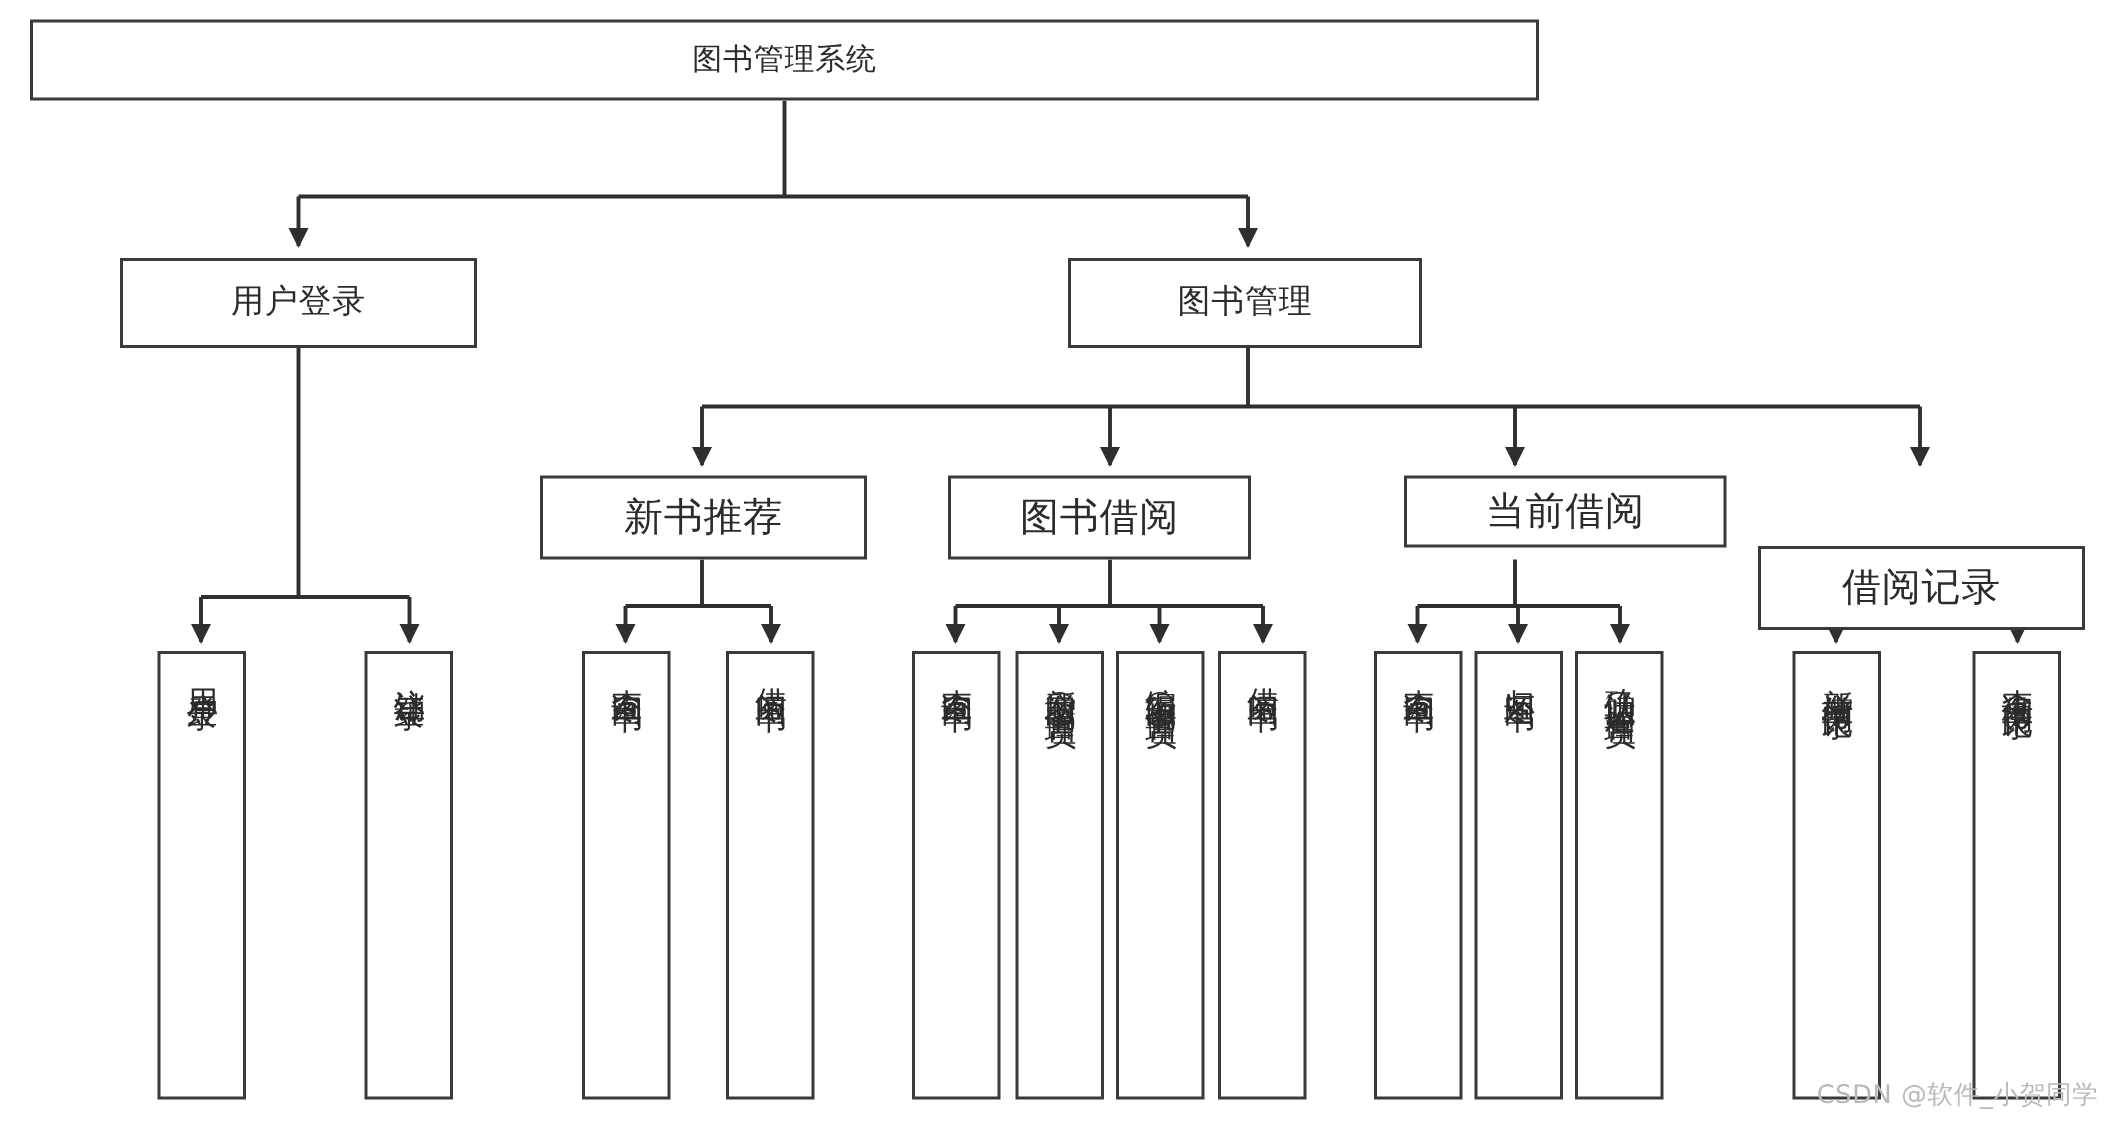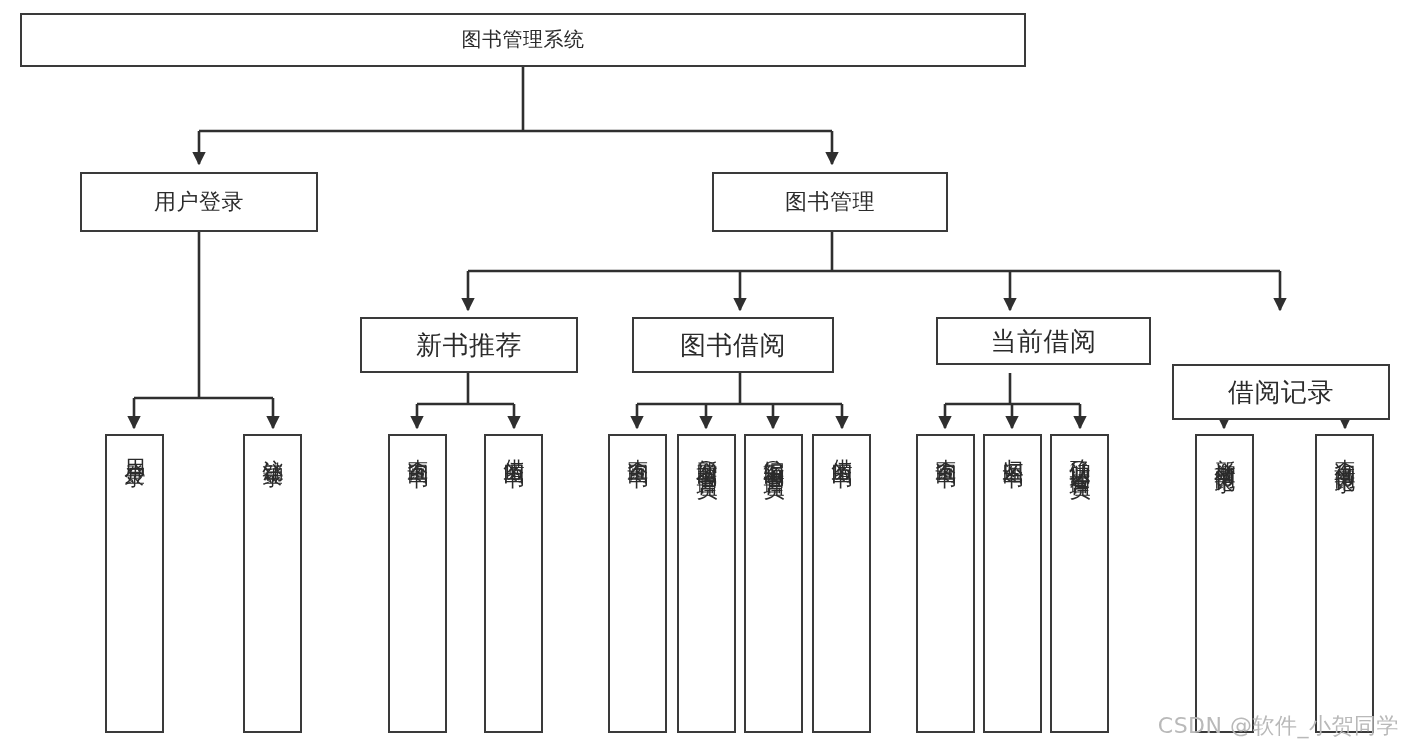--- a/index.html
+++ b/index.html
@@ -62,21 +62,21 @@
   }
   .node.root .lbl { font-size: 20px; }
   .node.lvl2 .lbl { font-size: 22px; }
   .node.lvl3 .lbl { font-size: 26px; }
   .node.leaf .lbl { font-size: 21px; }
 
   .watermark {
     position: absolute;
     right: 6px;
     bottom: 6px;
-    font-size: 22px;
+    font-size: 17px;
     color: #b9b9b9;
     letter-spacing: 0.5px;
     z-index: 5;
     white-space: nowrap;
     font-family: "DejaVu Sans", "Liberation Sans", sans-serif;
   }
 </style>
 </head>
 <body>
 

